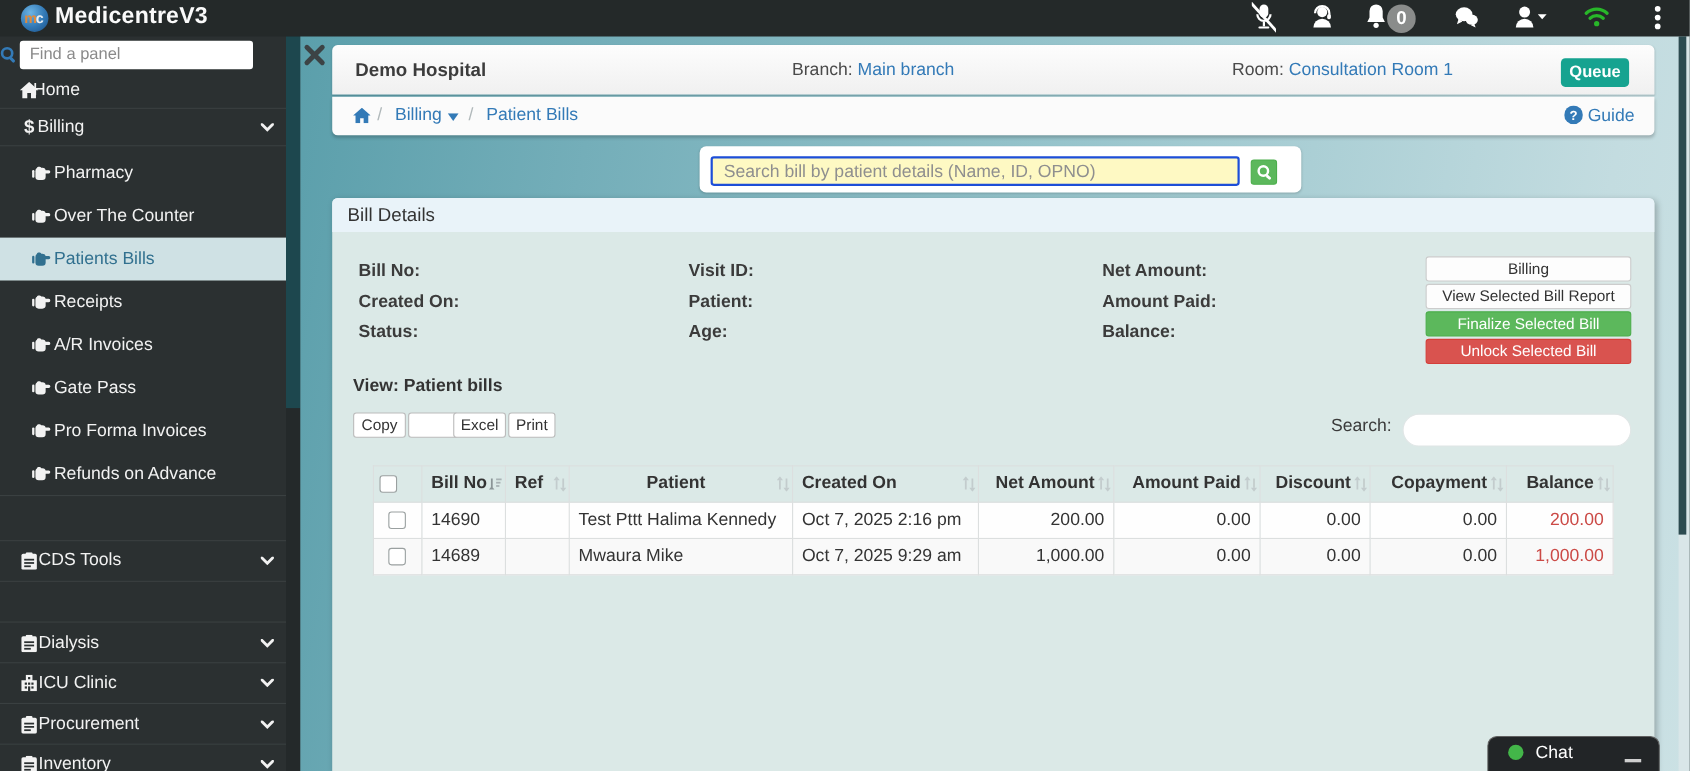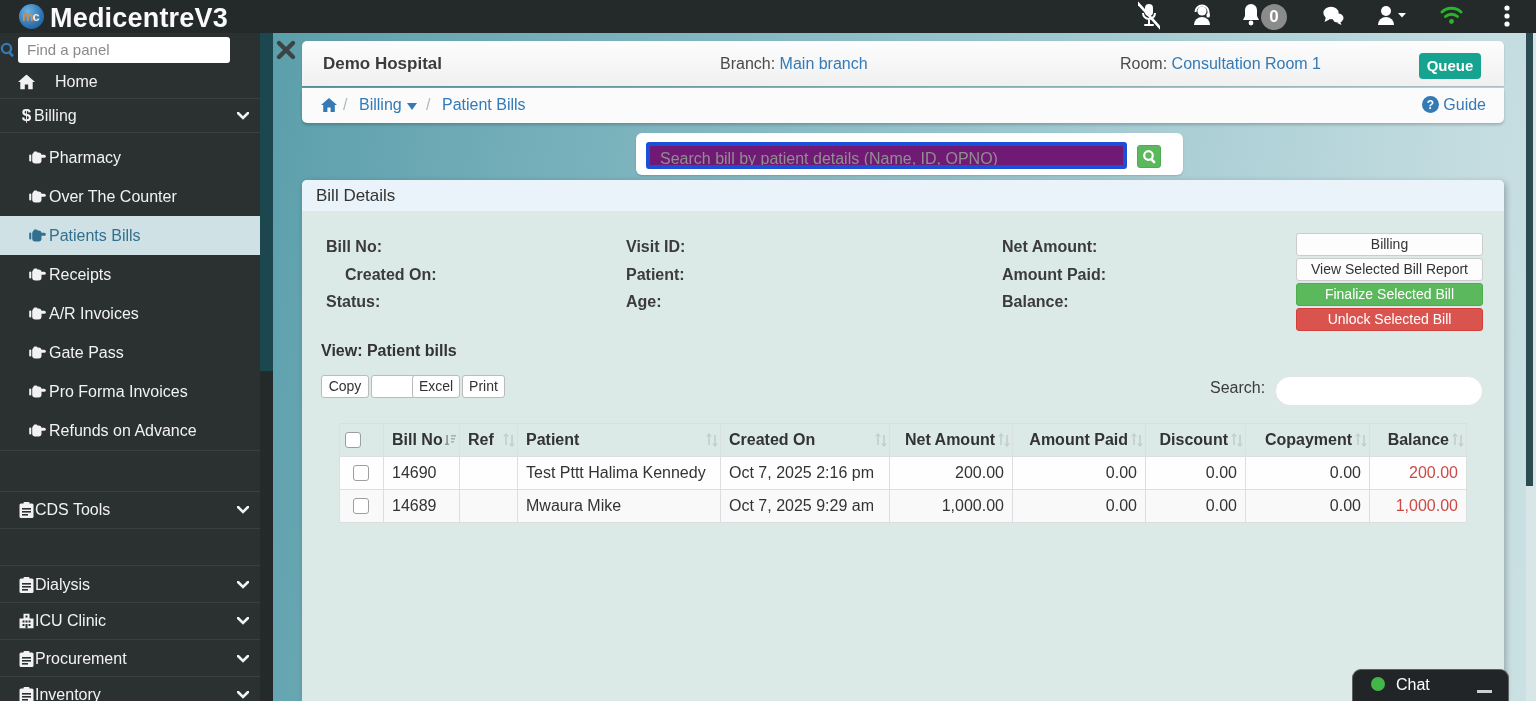--- a/index.html
+++ b/index.html
@@ -5,21 +5,21 @@
 * { margin:0; padding:0; box-sizing:border-box; }
 html,body { width:1536px; height:701px; overflow:hidden; font-family:"Liberation Sans", sans-serif; }
 body { position:relative; background:#2b3031; }
 
 
 #navbar { position:absolute; left:0; top:0; width:1536px; height:33px; background:#242929; z-index:50; }
 #logo { position:absolute; left:19px; top:4px; width:25px; height:25px; border-radius:50%;
   background:radial-gradient(circle at 35% 30%, #6cb4e4 0%, #3178b5 55%, #1b4f86 100%); }
 #logo span { position:absolute; left:3px; top:5px; font-size:13px; font-weight:bold; color:#e8edf2; letter-spacing:-1px;}
 #logo b { color:#e08a3c; }
-#brand { position:absolute; left:50px; top:3px; font-size:27px; font-weight:bold; color:#fafafa; letter-spacing:0.2px; }
+#brand { position:absolute; left:50px; top:3px; font-size:21px; font-weight:bold; color:#fafafa; letter-spacing:0.2px; }
 
 .nicon { position:absolute; top:0; height:33px; }
 
 
 #sidebar { position:absolute; left:0; top:33px; width:260px; height:668px; background:#2b3031; color:#f2f2f2; }
 #sidestrip { position:absolute; left:260px; top:33px; width:13px; height:668px; background:#24292a; }
 #sidethumb { position:absolute; left:260px; top:33px; width:13px; height:338px; background:#1d474e; }
 #findwrap { position:absolute; left:0; top:4px; width:260px; height:26px; }
 #findwrap svg { position:absolute; left:0px; top:5px; }
 #findinput { position:absolute; left:18px; top:0px; width:212px; height:26px; background:#fff; border-radius:3px;
@@ -50,21 +50,21 @@
   color:#fff; font-size:15px; font-weight:bold; text-align:center; line-height:26px; }
 
 #bcrumb { position:absolute; left:29px; top:55px; width:1202px; height:35px; border-radius:0 0 5px 5px;
   background:#fbfbfb; box-shadow:0 2px 3px rgba(0,0,0,0.2); font-size:16px; }
 #bcrumb .bc { position:absolute; top:8px; }
 #guide { position:absolute; right:18px; top:8px; color:#337ab7; font-size:16px; }
 
 #searchwrap { position:absolute; left:363px; top:100px; width:547px; height:42px; background:#fff; border-radius:6px;
   box-shadow:0 1px 2px rgba(0,0,0,0.15); }
 #searchinput { position:absolute; left:10px; top:9px; width:481px; height:27px;
-  border:4px solid #1d4ed8; border-radius:3px; color:#8f8f8f; background:#701a75; font-size:16px; line-height:25px; padding-left:10px;
+  border:2px solid #1d4ed8; border-radius:3px; color:#8f8f8f; background:#fef9c3; font-size:16px; line-height:25px; padding-left:10px;
   white-space:nowrap; overflow:hidden;}
 #searchbtn { position:absolute; left:501px; top:12px; width:24px; height:23px; background:#5cb85c;
   border:1px solid #4cae4c; border-radius:3px; }
 
 
 #panel { position:absolute; left:29px; top:147px; width:1202px; height:521px; border-radius:5px 5px 0 0;
   box-shadow:2px 2px 6px rgba(0,0,0,0.25); background:#dbe9e7; }
 #panelhead { position:absolute; left:0; top:0; width:1202px; height:31px; background:#e9f3f9; border-radius:5px 5px 0 0;
   font-size:17px; color:#333; line-height:31px; padding-left:14px; }
 .flabel { position:absolute; font-size:16px; font-weight:bold; color:#3b3b3b; }
@@ -196,21 +196,21 @@
     <svg width="15" height="16" viewBox="0 0 15 16">
         <circle cx="6.5" cy="6.5" r="4.6" fill="none" stroke="#337ab7" stroke-width="2.4"></circle>
         <rect x="9.5" y="9.6" width="5.5" height="2.8" rx="1.2" transform="rotate(45 10 10.5)" fill="#337ab7"></rect>
       </svg>
     <div id="findinput">Find a panel</div>
   </div>
   <div class="mitem" style="top:33px; height:32px;">
     <svg class="ic" width="17" height="15" viewBox="0 0 17 15">
         <path d="M8.5 0 L17 7.5 h-2.3 V15 H10.2 V10 H6.8 V15 H2.3 V7.5 H0 Z" fill="#f2f2f2"></path>
       </svg>
-    <span class="tx" style="left:55px;">Home</span>
+    <span class="tx" style="left:30px;">Home</span>
   </div>
   <div class="sep" style="top:65px;"></div>
   <div class="mitem" style="top:66px; height:33px;">
     <span class="ic" style="font-weight:bold; font-size:17px;">$</span>
     <span class="tx" style="left:34px;">Billing</span>
     <svg class="ch" width="12" height="8" viewBox="0 0 12 8">
         <path d="M1 1 l5 5 l5 -5" stroke="#f2f2f2" stroke-width="2.6" fill="none" stroke-linecap="round"></path>
       </svg>
   </div>
   <div class="sep" style="top:99px;"></div>
@@ -358,21 +358,21 @@
     <div id="searchbtn">
         <svg style="position:absolute;left:4px;top:3px;" width="15" height="16" viewBox="0 0 15 16">
           <circle cx="6.5" cy="6.5" r="4.3" fill="none" stroke="#fff" stroke-width="2.2"></circle>
           <rect x="9.4" y="9.5" width="5.2" height="2.6" rx="1.2" transform="rotate(45 10 10.5)" fill="#fff"></rect>
         </svg>
       </div>
   </div>
   <div id="panel">
     <div id="panelhead">Bill Details</div>
     <div class="flabel" style="left:24px; top:58px;">Bill No:</div>
-    <div class="flabel" style="left:24px; top:86px;margin-left:19px;">Created On:</div>
+    <div class="flabel" style="left:24px; top:86px;">Created On:</div>
     <div class="flabel" style="left:24px; top:113px;">Status:</div>
     <div class="flabel" style="left:324px; top:58px;">Visit ID:</div>
     <div class="flabel" style="left:324px; top:86px;">Patient:</div>
     <div class="flabel" style="left:324px; top:113px;">Age:</div>
     <div class="flabel" style="left:700px; top:58px;">Net Amount:</div>
     <div class="flabel" style="left:700px; top:86px;">Amount Paid:</div>
     <div class="flabel" style="left:700px; top:113px;">Balance:</div>
     <div class="sbtn" style="top:53px;">Billing</div>
     <div class="sbtn" style="top:78px;">View Selected Bill Report</div>
     <div class="sbtn green" style="top:103px;">Finalize Selected Bill</div>
@@ -402,21 +402,21 @@
                 </g>
               </svg></th>
         <th style="width:58px;">Ref<svg class="sort" width="12" height="14" viewBox="0 0 12 14">
                 <g fill="#c3cccd">
                   <path d="M3 0 L5.8 3.5 L0.2 3.5 Z"></path>
                   <rect x="2.2" y="3.5" width="1.6" height="8.5"></rect>
                   <path d="M9 14 L11.8 10.5 L6.2 10.5 Z"></path>
                   <rect x="8.2" y="2" width="1.6" height="8.5"></rect>
                 </g>
               </svg></th>
-        <th style="width:203px;">Patient<svg class="sort" width="12" height="14" viewBox="0 0 12 14">
+        <th style="width:203px;text-align:center;">Patient<svg class="sort" width="12" height="14" viewBox="0 0 12 14">
                 <g fill="#c3cccd">
                   <path d="M3 0 L5.8 3.5 L0.2 3.5 Z"></path>
                   <rect x="2.2" y="3.5" width="1.6" height="8.5"></rect>
                   <path d="M9 14 L11.8 10.5 L6.2 10.5 Z"></path>
                   <rect x="8.2" y="2" width="1.6" height="8.5"></rect>
                 </g>
               </svg></th>
         <th style="width:169px;">Created On<svg class="sort" width="12" height="14" viewBox="0 0 12 14">
                 <g fill="#c3cccd">
                   <path d="M3 0 L5.8 3.5 L0.2 3.5 Z"></path>

